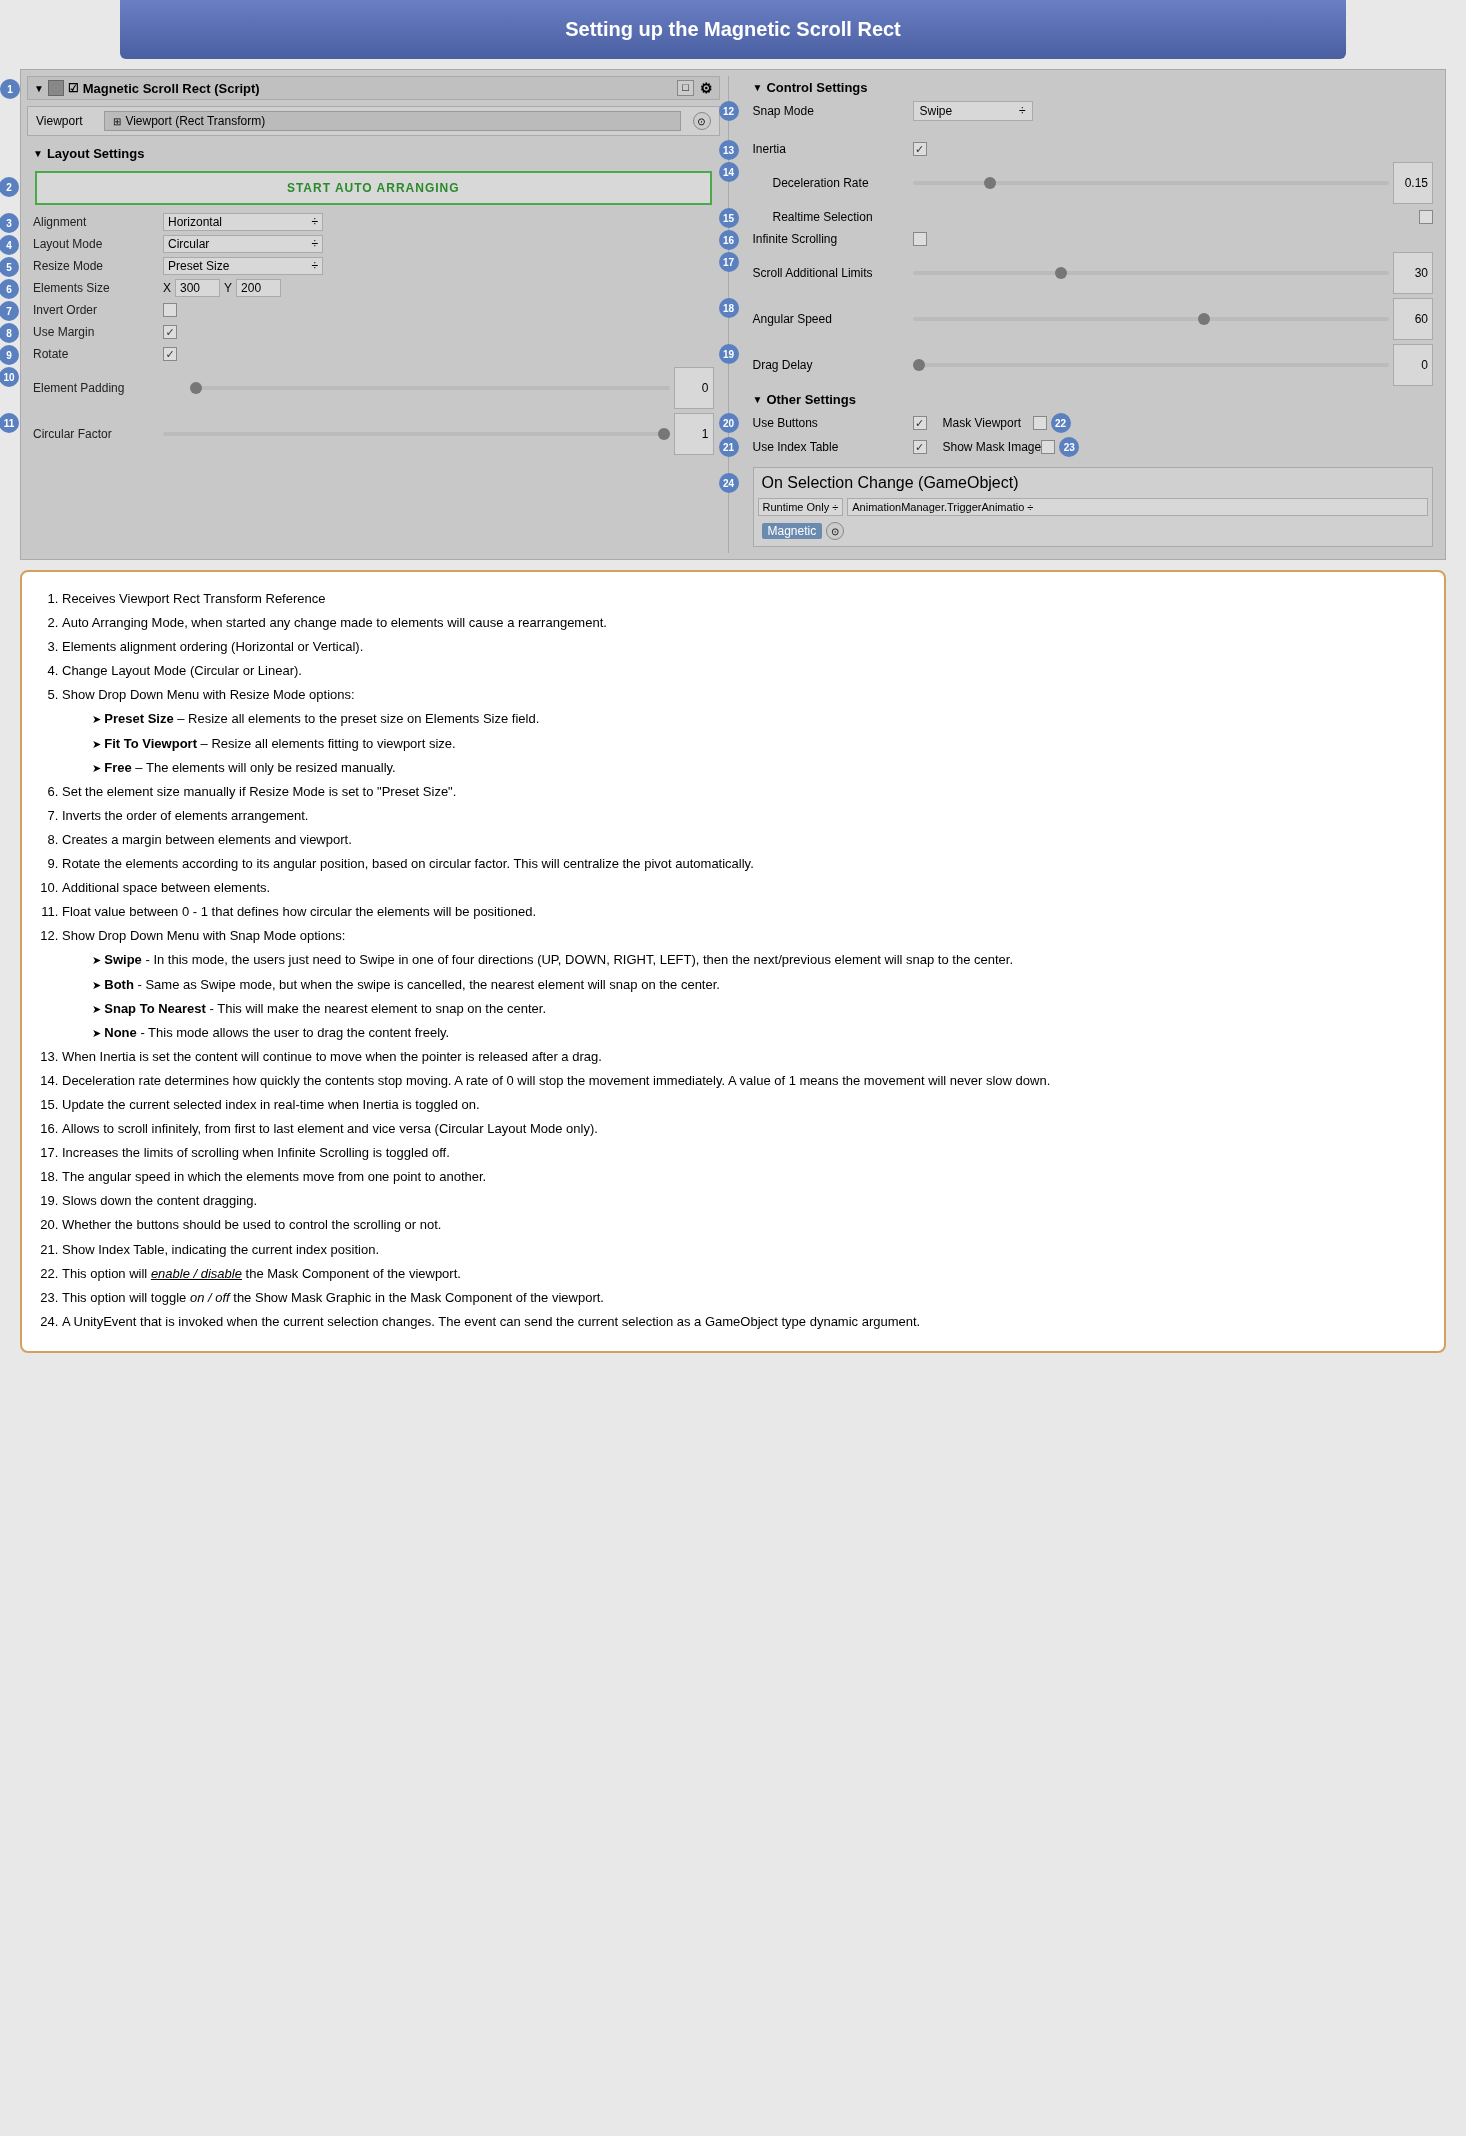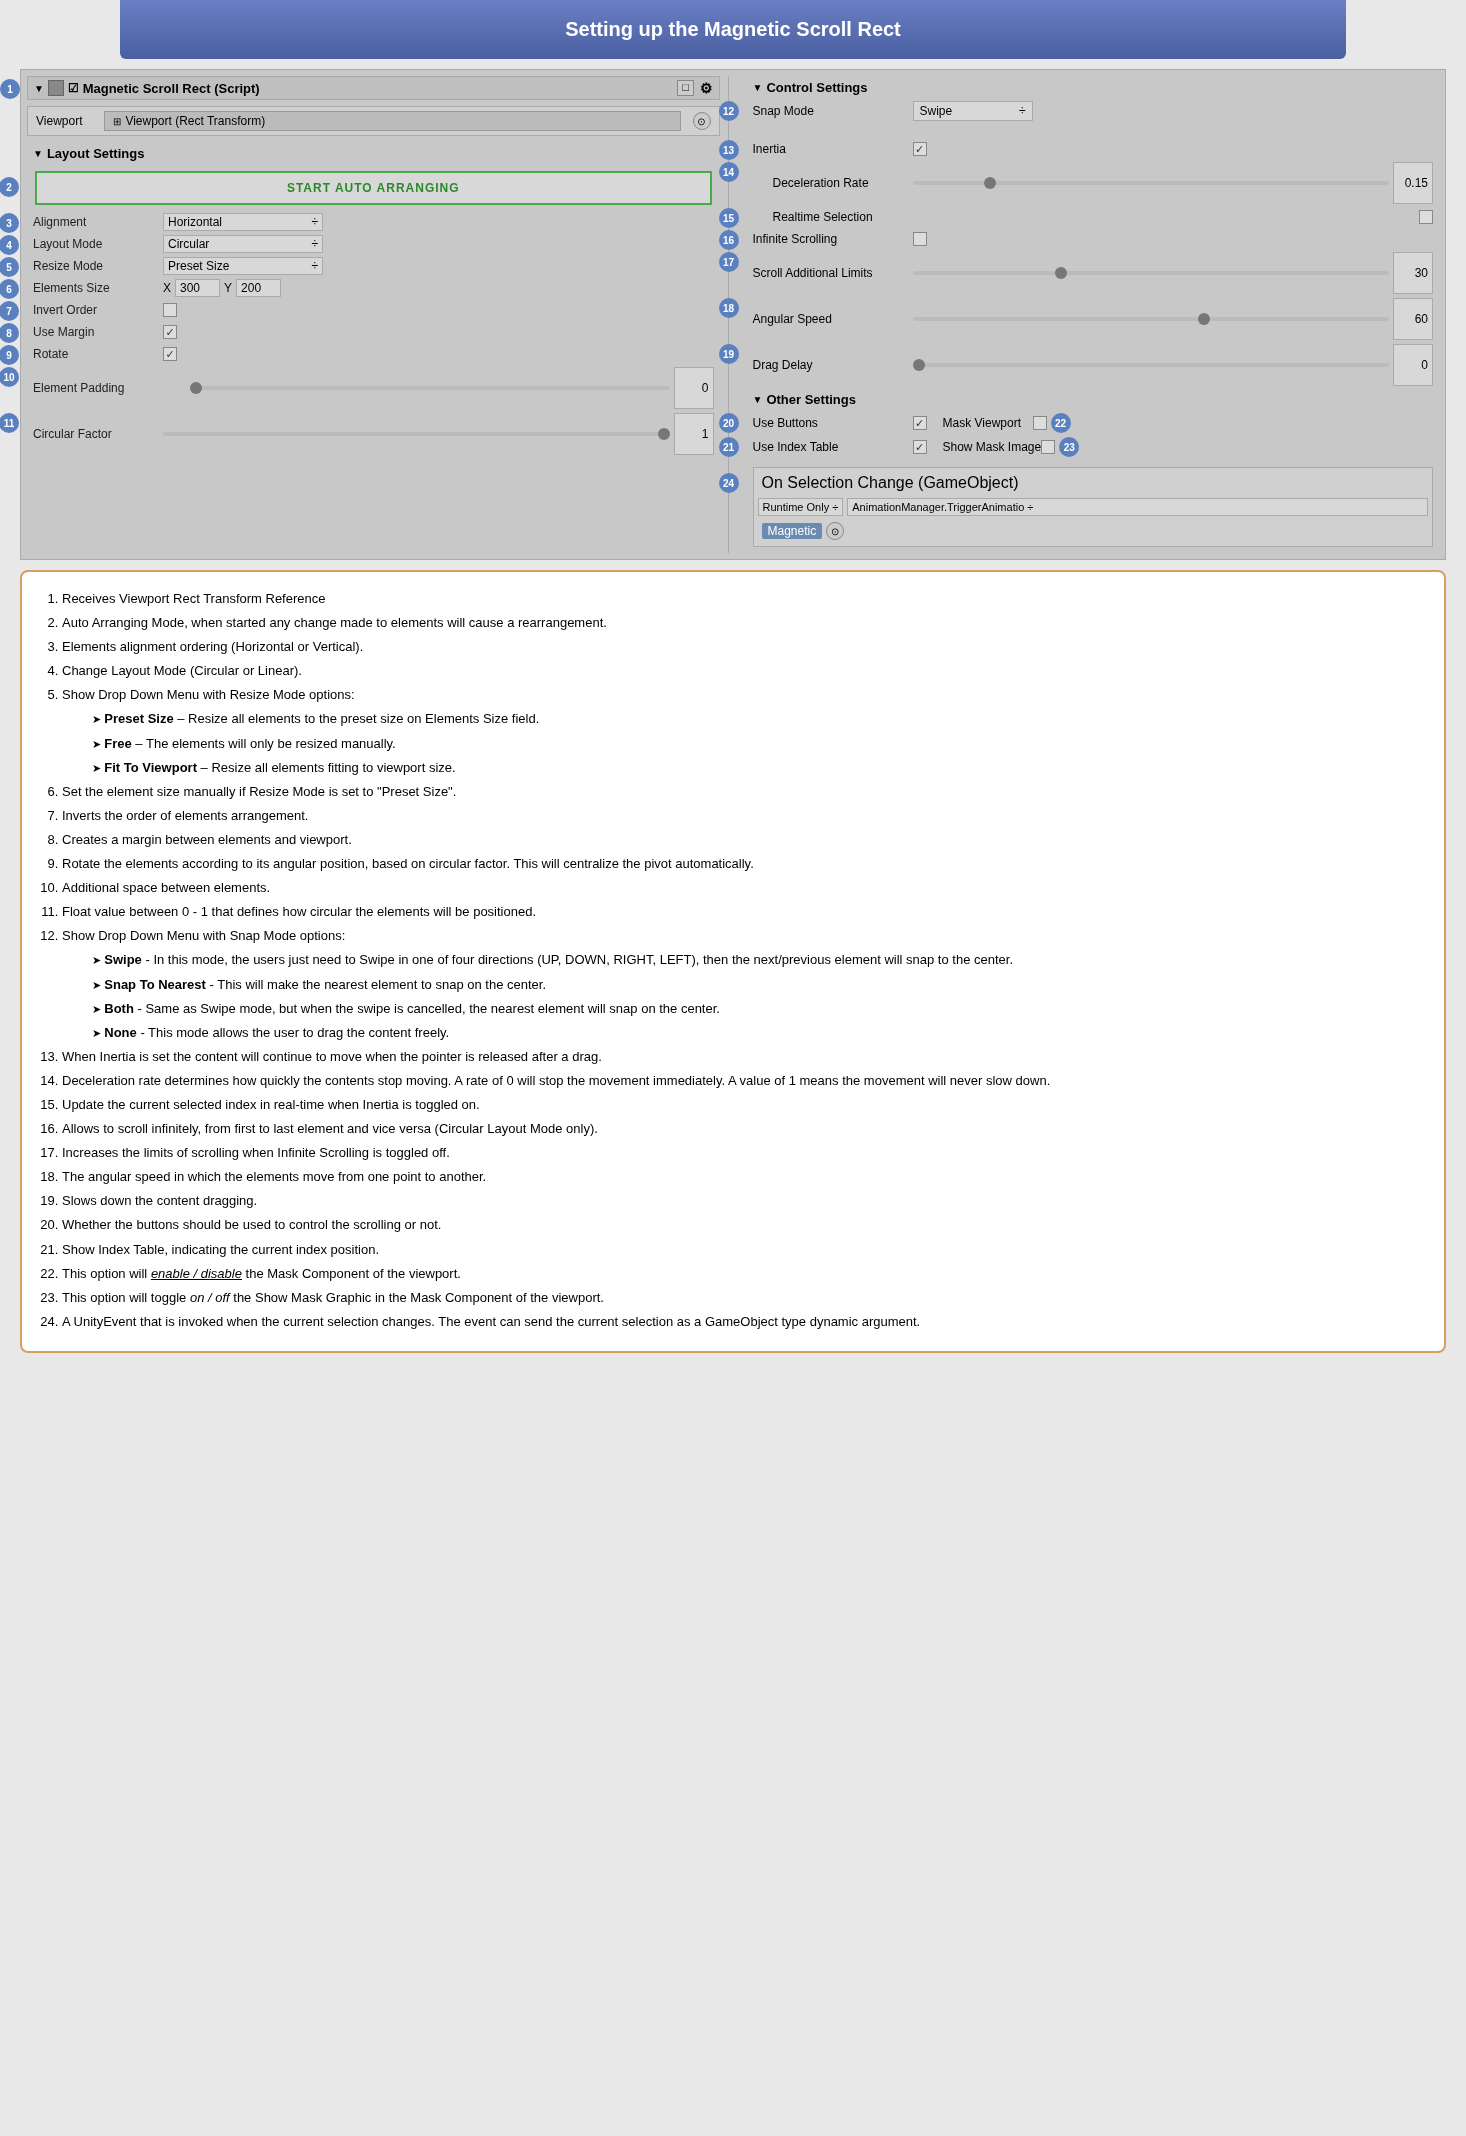--- a/index.html
+++ b/index.html
@@ -603,35 +603,35 @@
 
     <div class="description-area">
       <ol>
         <li>Receives Viewport Rect Transform Reference</li>
         <li>Auto Arranging Mode, when started any change made to elements will cause a rearrangement.</li>
         <li>Elements alignment ordering (Horizontal or Vertical).</li>
         <li>Change Layout Mode (Circular or Linear).</li>
         <li>Show Drop Down Menu with Resize Mode options:
           <ul>
             <li><span class="bold-text">Preset Size</span> – Resize all elements to the preset size on Elements Size field.</li>
+            <li><span class="bold-text">Fit To Viewport</span> – Resize all elements fitting to viewport size.</li>
             <li><span class="bold-text">Free</span> – The elements will only be resized manually.</li>
-            <li><span class="bold-text">Fit To Viewport</span> – Resize all elements fitting to viewport size.</li>
           </ul>
         </li>
         <li>Set the element size manually if Resize Mode is set to "Preset Size".</li>
         <li>Inverts the order of elements arrangement.</li>
         <li>Creates a margin between elements and viewport.</li>
         <li>Rotate the elements according to its angular position, based on circular factor. This will centralize the pivot automatically.</li>
         <li>Additional space between elements.</li>
         <li>Float value between 0 - 1 that defines how circular the elements will be positioned.</li>
         <li>Show Drop Down Menu with Snap Mode options:
           <ul>
             <li><span class="bold-text">Swipe</span> - In this mode, the users just need to Swipe in one of four directions (UP, DOWN, RIGHT, LEFT), then the next/previous element will snap to the center.</li>
+            <li><span class="bold-text">Both</span> - Same as Swipe mode, but when the swipe is cancelled, the nearest element will snap on the center.</li>
             <li><span class="bold-text">Snap To Nearest</span> - This will make the nearest element to snap on the center.</li>
-            <li><span class="bold-text">Both</span> - Same as Swipe mode, but when the swipe is cancelled, the nearest element will snap on the center.</li>
             <li><span class="bold-text">None</span> - This mode allows the user to drag the content freely.</li>
           </ul>
         </li>
         <li>When Inertia is set the content will continue to move when the pointer is released after a drag.</li>
         <li>Deceleration rate determines how quickly the contents stop moving. A rate of 0 will stop the movement immediately. A value of 1 means the movement will never slow down.</li>
         <li>Update the current selected index in real-time when Inertia is toggled on.</li>
         <li>Allows to scroll infinitely, from first to last element and vice versa (Circular Layout Mode only).</li>
         <li>Increases the limits of scrolling when Infinite Scrolling is toggled off.</li>
         <li>The angular speed in which the elements move from one point to another.</li>
         <li>Slows down the content dragging.</li>

